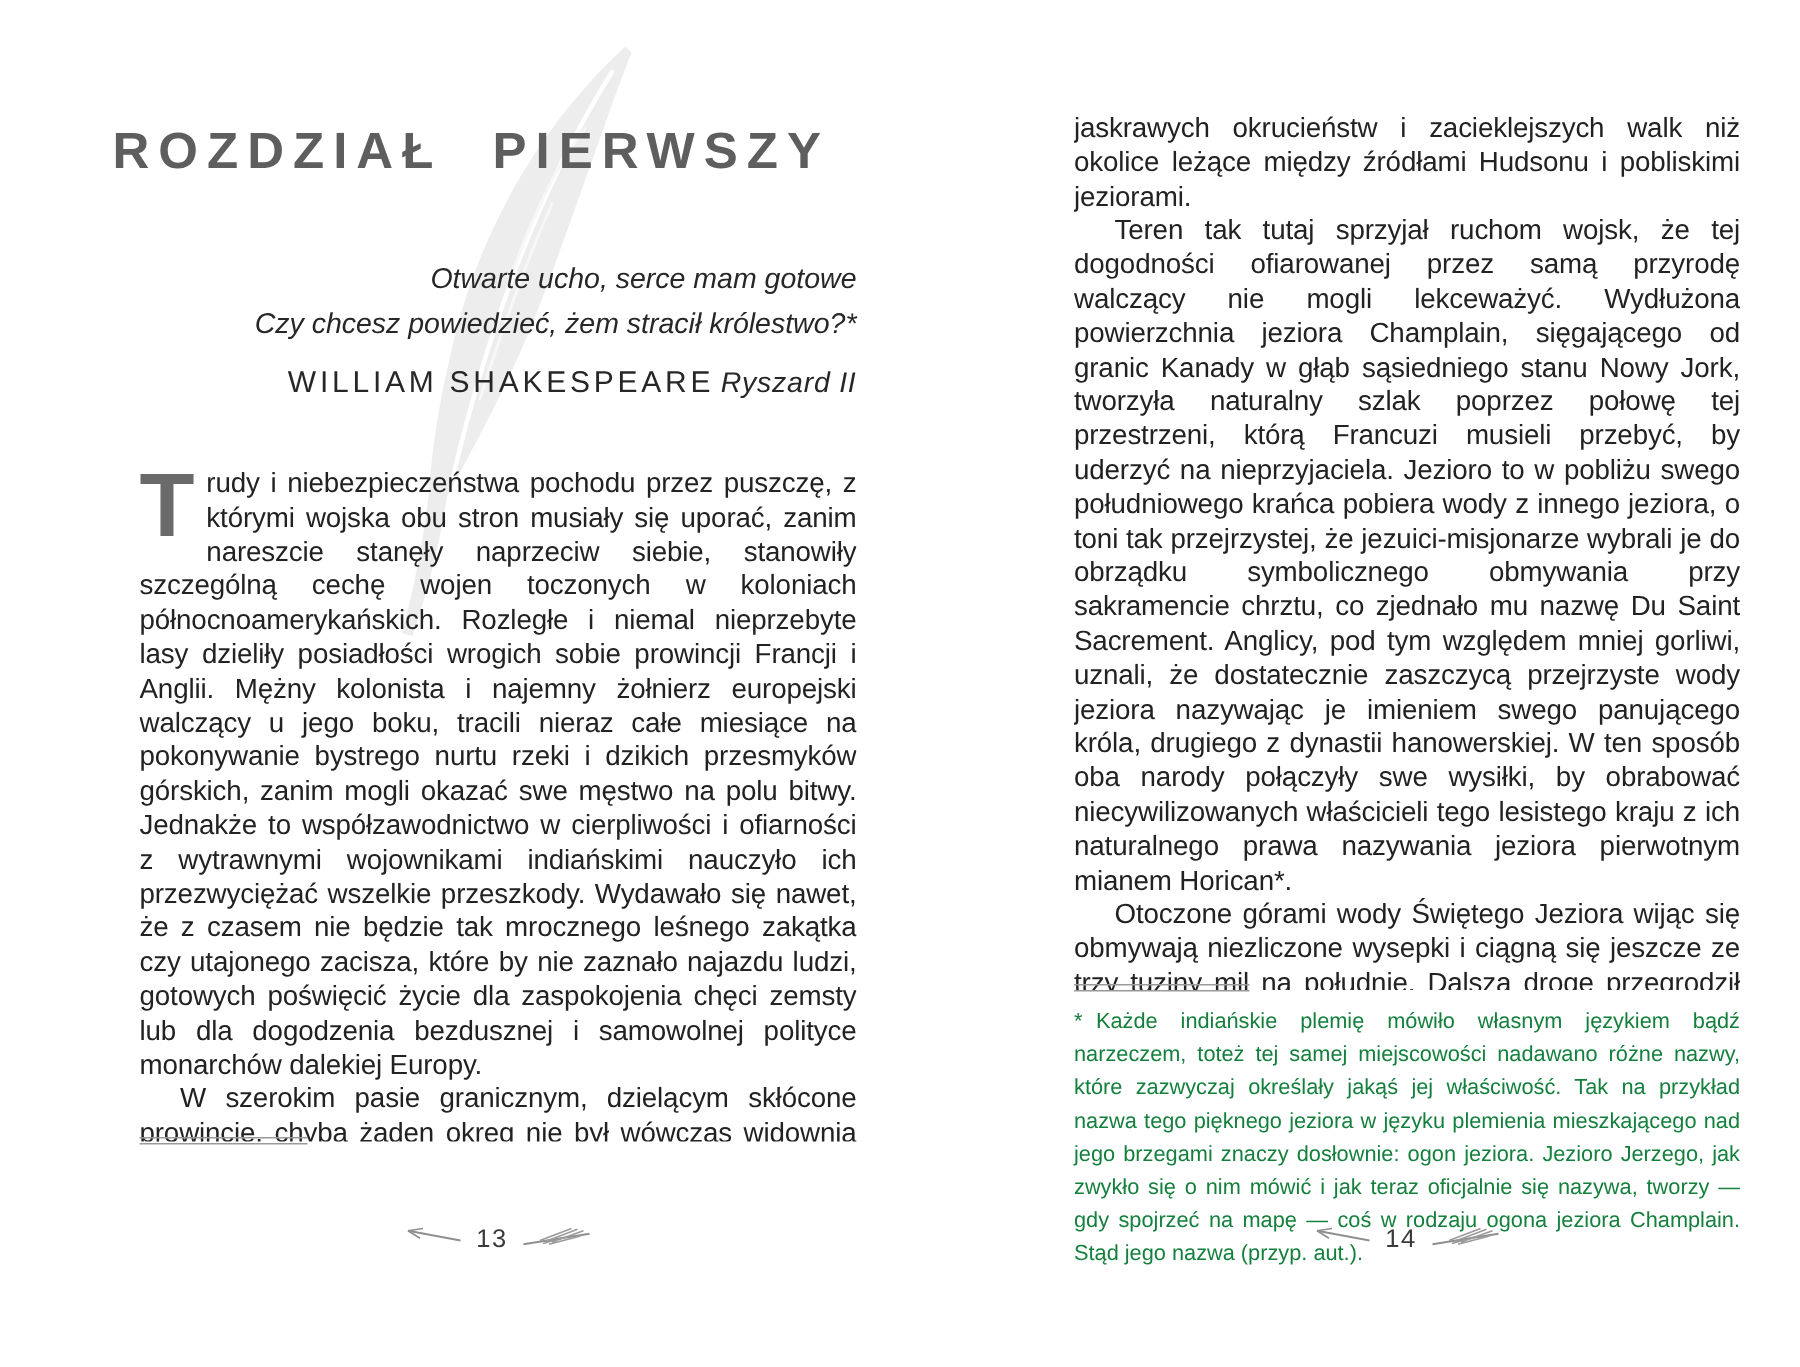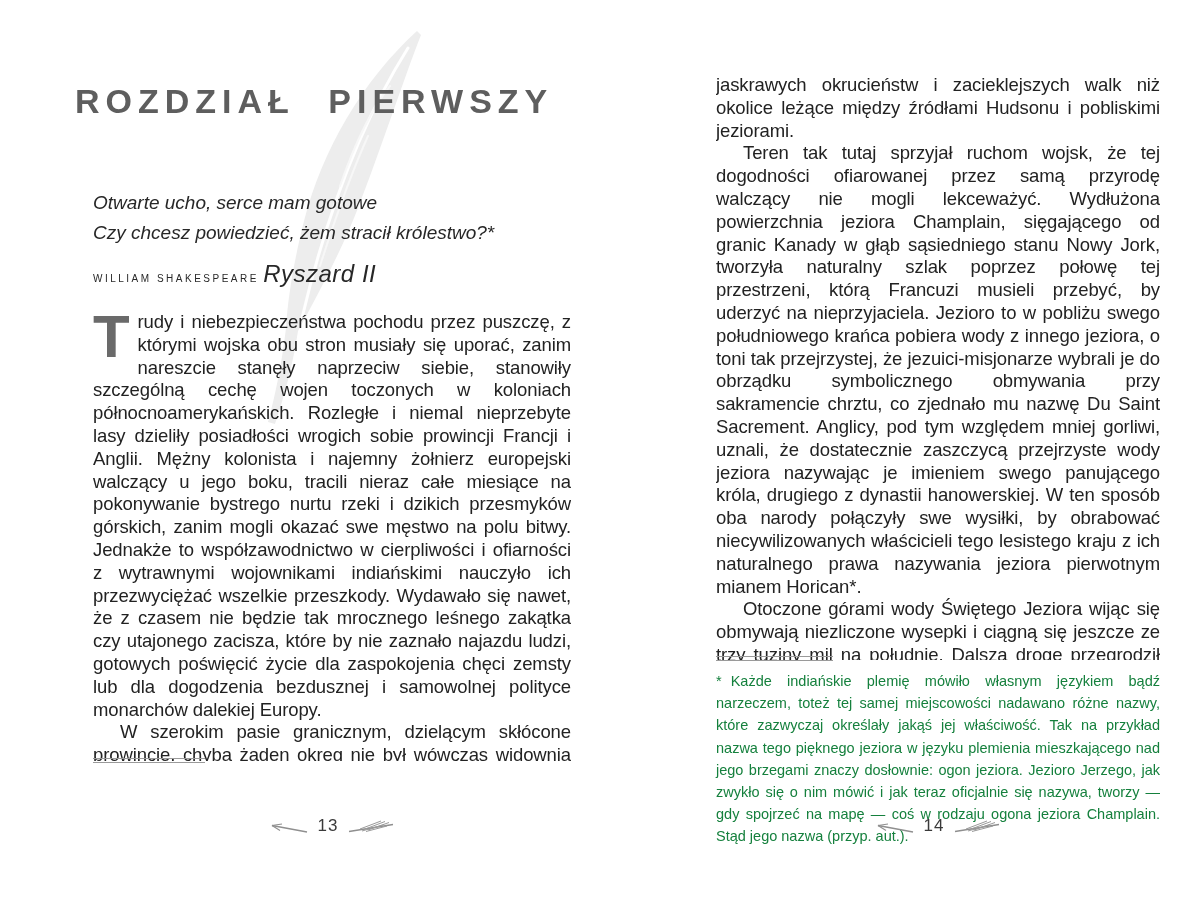--- a/index.html
+++ b/index.html
@@ -12,25 +12,25 @@
   
   .page{position:absolute;top:0;height:911px;z-index:1;}
   #left-page{left:93px;width:478px;}
   #right-page{left:716px;width:444px;}
   
   .chapter-title{
     position:absolute;top:82px;left:-18px;white-space:nowrap;
     font-size:34px;font-weight:bold;color:#5e5e5e;
     letter-spacing:6px;word-spacing:18px;
   }
-  .epigraph{position:absolute;top:188px;left:0;width:100%;text-align:left;}
+  .epigraph{position:absolute;top:172px;left:0;width:100%;text-align:right;}
   .epigraph .eline{font-style:italic;font-size:19px;line-height:30px;color:#272727;}
   .attribution{margin-top:12px;font-size:15.5px;color:#272727;}
-  .attr-name{letter-spacing:2.5px;font-size:10px;}
-  .attr-work{font-style:italic;font-size:24px;letter-spacing:0.5px;}
+  .attr-name{letter-spacing:2.5px;font-size:20px;}
+  .attr-work{font-style:italic;font-size:19px;letter-spacing:0.5px;}
   
   .bodytext{
     position:absolute;left:0;width:100%;
     font-size:18.5px;line-height:22.8px;text-align:justify;
     letter-spacing:-0.1px;color:#222;overflow:hidden;
   }
   #left-body{top:311px;max-height:450px;}
   #right-body{top:74px;max-height:586px;}
   .bodytext p{margin:0;}
   .bodytext p.indent{text-indent:27px;}
@@ -45,21 +45,21 @@
   .footnote-sep{height:3px;border-top:1px solid #9a9a9a;border-bottom:1px solid #9a9a9a;}
   #left-footnote .footnote-sep{width:112px;}
   #right-footnote .footnote-sep{width:117px;}
   .footnote-text{margin-top:9px;text-align:justify;color:#15803d;}
   #left-footnote .footnote-text{font-size:15.5px;line-height:21px;}
   #right-footnote .footnote-text{font-size:14.5px;line-height:22.2px;}
   .fn-marker{padding-right:9px;}
   
   .folio{
     position:absolute;top:816px;left:0;width:100%;
-    display:flex;align-items:flex-end;justify-content:center;gap:9px;
+    display:flex;align-items:flex-start;justify-content:center;gap:9px;
   }
   .folio .num{font-size:17px;color:#3a3a3a;letter-spacing:1px;}
   .orn{display:block;}
 </style>
 </head>
 <body>
 
 <div id="canvas">
 
   <svg class="watermark" viewBox="0 0 215 402" aria-hidden="true">

